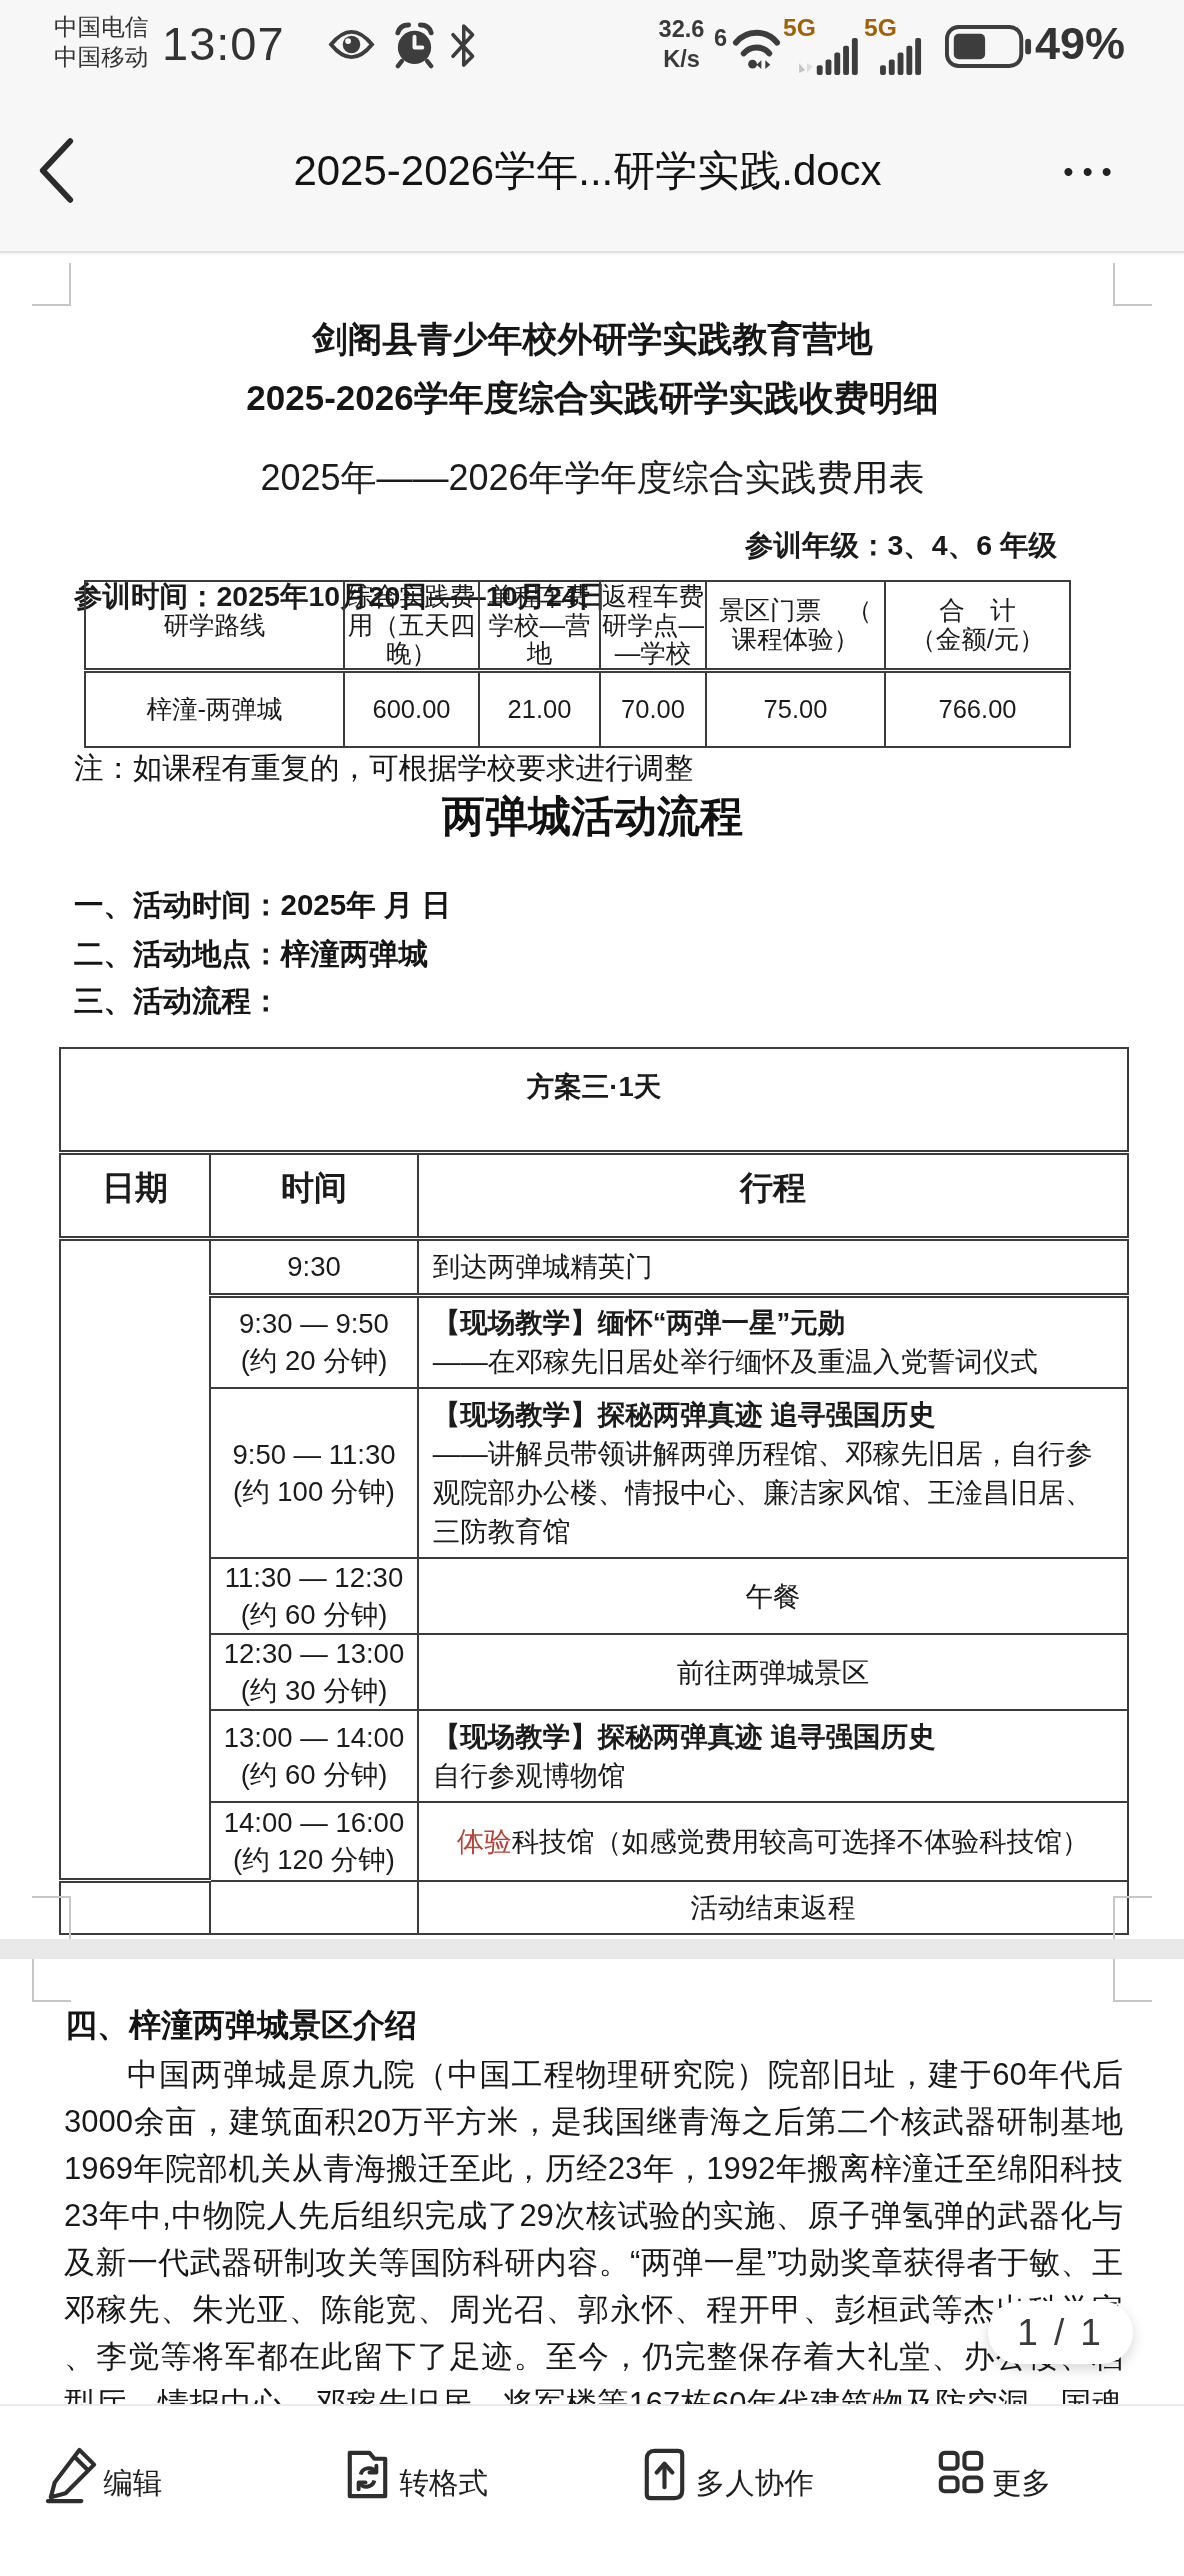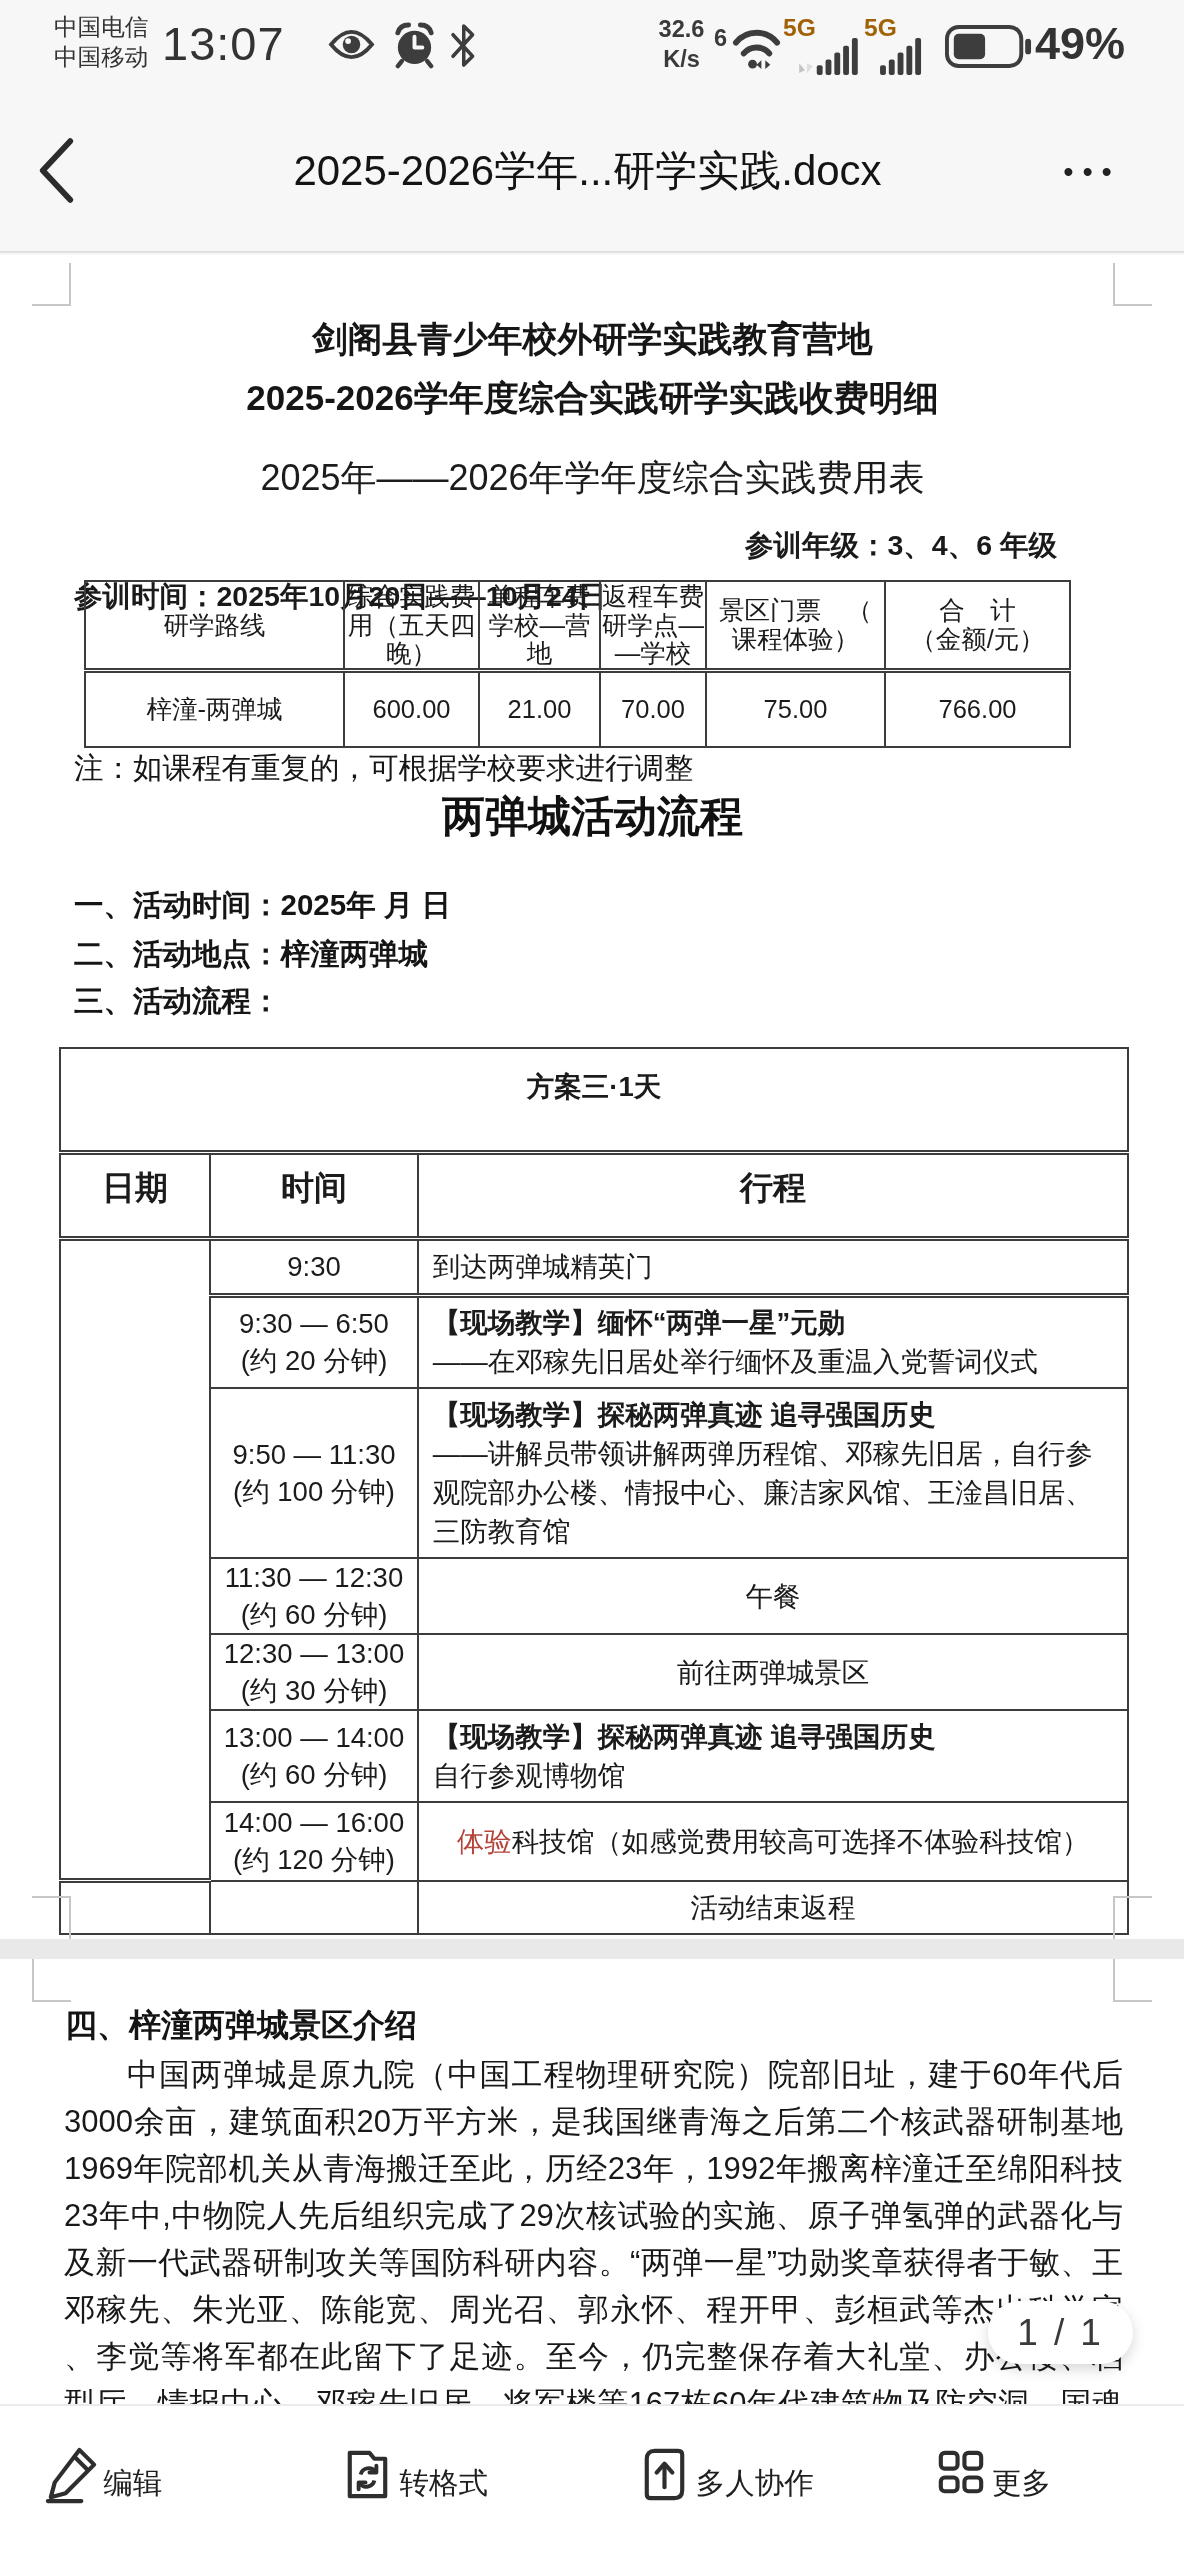--- a/index.html
+++ b/index.html
@@ -269,21 +269,21 @@
       <td>日期</td>
       <td>时间</td>
       <td>行程</td>
     </tr>
     <tr class="dbl" style="height:57px;">
       <td rowspan="7"></td>
       <td class="tcell pre">9:30</td>
       <td class="icell">到达两弹城精英门</td>
     </tr>
     <tr style="height:81px;">
-      <td class="tcell pre">9:30 — 6:50
+      <td class="tcell pre">9:30 — 9:50
 (约 20 分钟)</td>
       <td class="icell">
         <span class="ttl">【现场教学】缅怀“两弹一星”元勋</span>
         <span>——在邓稼先旧居处举行缅怀及重温入党誓词仪式</span>
       </td>
     </tr>
     <tr style="height:143px;">
       <td class="tcell pre">9:50 — 11:30
 (约 100 分钟)</td>
       <td class="icell">

